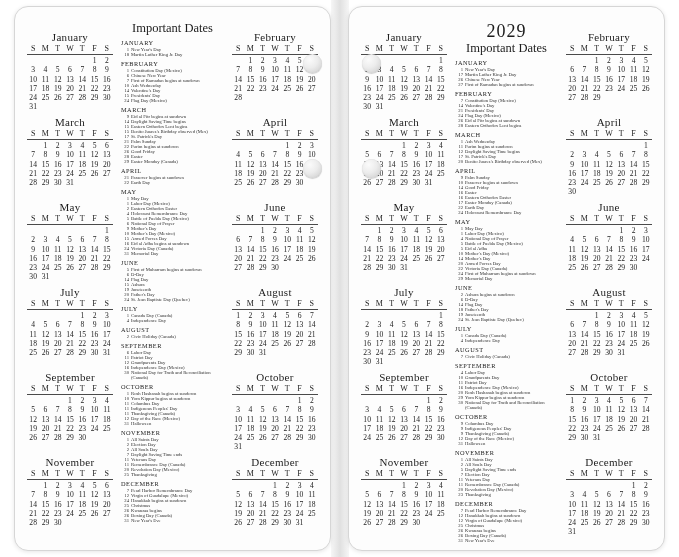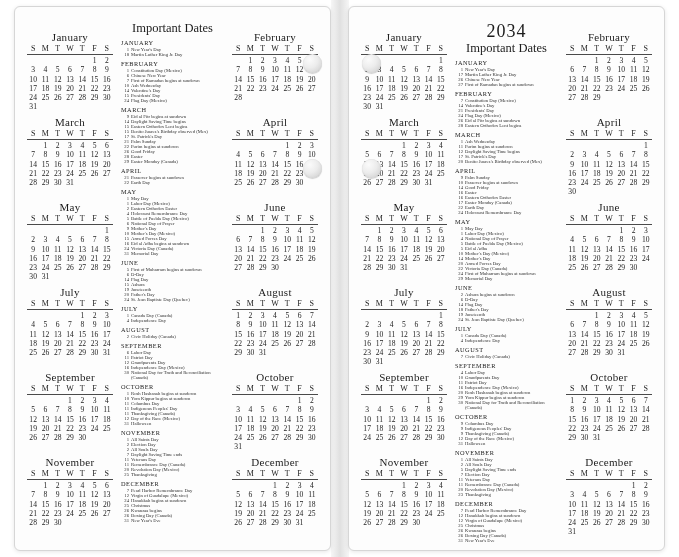--- a/index.html
+++ b/index.html
@@ -1,21 +1,21 @@
 <!DOCTYPE html>
 <html><head>
 <meta charset="utf-8">
 <style>
   html,body{margin:0;padding:0;width:679px;height:557px;overflow:hidden;
     background:#ffffff;font-family:"Liberation Serif","DejaVu Serif",serif;color:#1c1c1c;}
   .scene{position:relative;width:679px;height:557px;}
   .spine{position:absolute;left:331px;top:0;width:18px;height:557px;
     background:linear-gradient(90deg,#f6f6f6,#e0e0e0 50%,#f6f6f6);}
   .page{position:absolute;top:6px;width:317px;height:545px;background:#fdfdfd;
-    border:1px solid #d6d6d6;border-radius:6px;box-shadow:0 1px 4px rgba(0,0,0,.10);
+    border:1px solid #d6d6d6;border-radius:14px;box-shadow:0 1px 4px rgba(0,0,0,.10);
     box-sizing:border-box;overflow:hidden;}
   .page-left{left:14px;}
   .page-right{left:348px;}
   .hole{position:absolute;width:19px;height:19px;border-radius:50%;
     background:radial-gradient(circle at 35% 30%,#fbfbfb 0%,#ececec 45%,#c9c9c9 100%);
     box-shadow:0 1px 1px rgba(0,0,0,.18), inset 0 0 1px rgba(0,0,0,.15);}
   .hole-r{left:288px;} .hole-l{left:13px;}
   .hole-top{top:47px;} .hole-bot{top:152px;}
   .inner{display:grid;grid-template-columns:86px 1fr 86px;column-gap:8px;
     padding:8px 12px 6px;height:100%;box-sizing:border-box;}
@@ -979,21 +979,21 @@
               <div class="d">25</div>
               <div class="d">26</div>
               <div class="d">27</div>
               <div class="d">28</div>
               <div class="d">29</div>
               <div class="d">30</div>
             </div>
           </div>
         </div>
       <div class="center">
-        <div class="year">2034</div>
+        <div class="year">2029</div>
         <div class="idhead">Important Dates</div>
         <div>
             <div class="idmonth">JANUARY</div>
             <div class="entry"><div class="num">1</div><span>New Year's Day</span></div>
             <div class="entry"><div class="num">17</div><span>Martin Luther King Jr. Day</span></div>
             <div class="entry"><div class="num">26</div><span>Chinese New Year</span></div>
             <div class="entry"><div class="num">27</div><span>First of Ramadan begins at sundown</span></div>
             <div class="idmonth">FEBRUARY</div>
             <div class="entry"><div class="num">7</div><span>Constitution Day (Mexico)</span></div>
             <div class="entry"><div class="num">14</div><span>Valentine's Day</span></div>

